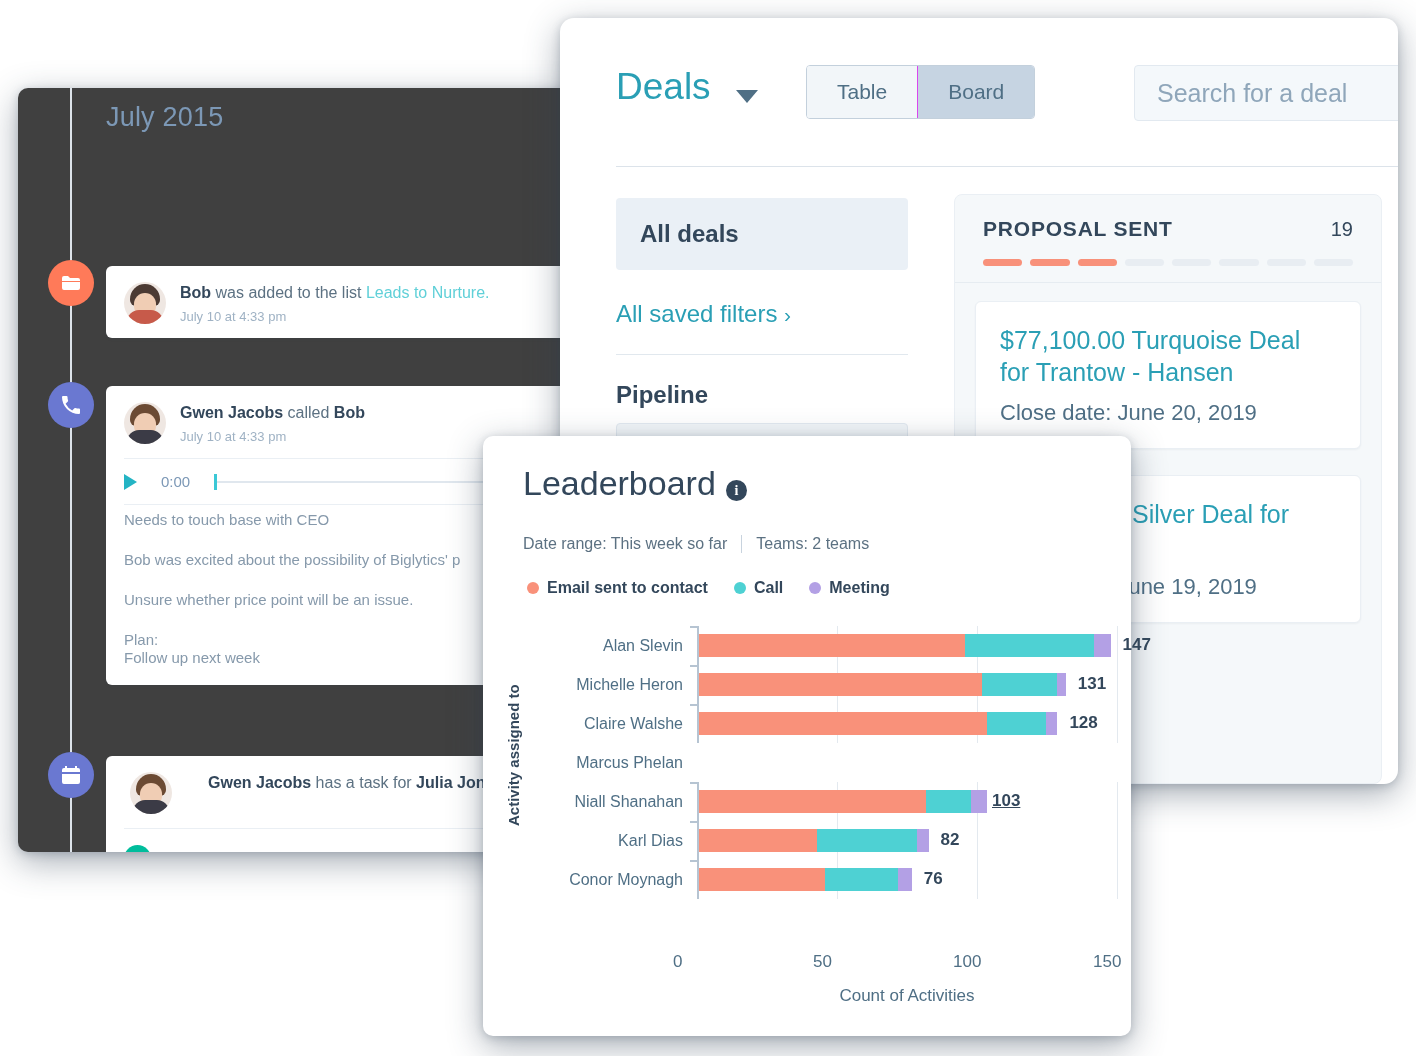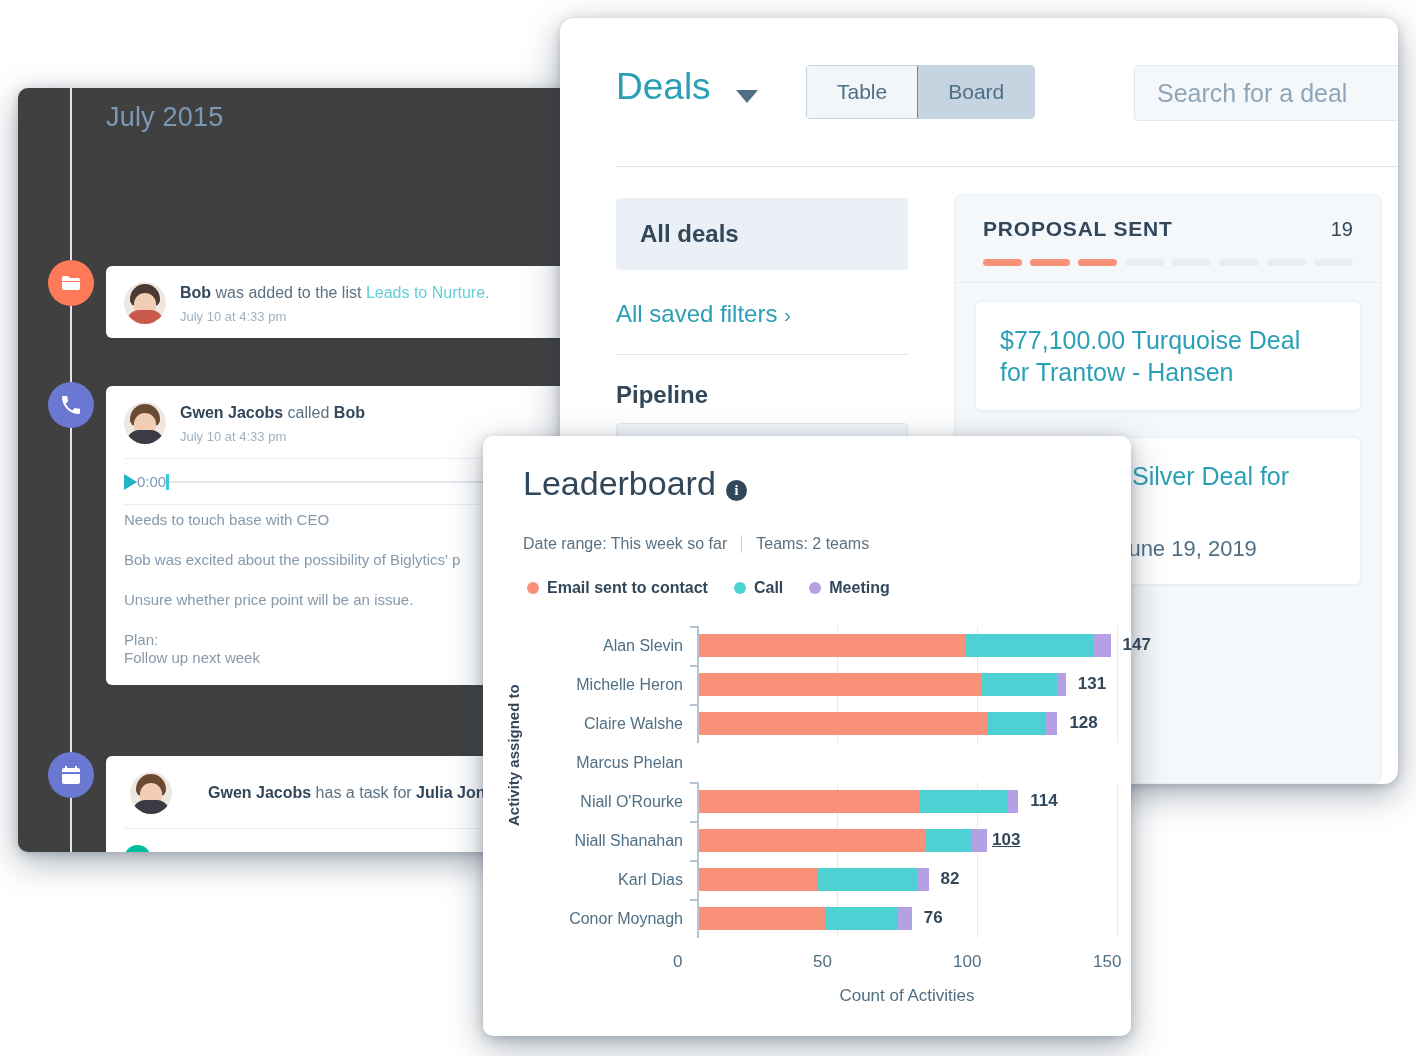--- a/index.html
+++ b/index.html
@@ -20,35 +20,35 @@
             border-radius:10px;overflow:hidden;}
   #timeline .rail{position:absolute;left:52px;top:0;bottom:0;width:2px;background:#dde3ea;}
   #tl-month{position:absolute;left:88px;top:14px;font-size:27px;color:#7c98b6;letter-spacing:.2px;}
 
   .tl-bullet{position:absolute;left:30px;width:46px;height:46px;border-radius:50%;
              display:flex;align-items:center;justify-content:center;}
   .tl-bullet svg{width:24px;height:24px;fill:#fff;}
 
   .tl-card{position:absolute;left:88px;background:#fff;border-radius:6px;
            box-shadow:0 1px 3px rgba(45,62,80,.13);}
-  .tl-head{display:flex;align-items:center;gap:14px;padding:16px 18px 14px 18px;}
+  .tl-head{display:flex;gap:14px;padding:16px 18px 14px 18px;}
   .avatar{width:42px;height:42px;border-radius:50%;flex:0 0 42px;overflow:hidden;
           background:#efe7e2;position:relative;}
   .avatar .hair{position:absolute;left:6px;top:2px;width:30px;height:22px;border-radius:15px 15px 6px 6px;}
   .avatar .face{position:absolute;left:10px;top:11px;width:22px;height:24px;border-radius:11px;background:#f0cdb4;}
   .avatar .body{position:absolute;left:3px;bottom:0;width:36px;height:14px;border-radius:12px 12px 0 0;}
   .tl-text{font-size:16px;line-height:1.35;}
   .tl-text .nm{font-weight:bold;color:#33475b;}
   .tl-text .mid{color:#5c7182;}
   .tl-link{color:#60d0d8;}
   .tl-time{font-size:13px;color:#9fb2c4;margin-top:5px;}
 
   .tl-sep{height:1px;background:#eaeff4;margin:0 18px;}
 
-  .player{display:flex;align-items:center;gap:0;padding:14px 18px;}
+  .player{display:flex;align-items:center;gap:24px;padding:14px 18px;}
   .play-tri{width:0;height:0;border-left:13px solid #24b4c4;border-top:8px solid transparent;border-bottom:8px solid transparent;}
   .ptime{font-size:15px;color:#7c98b6;}
   .ptrack{flex:1;height:2px;background:#e0e7ee;position:relative;}
   .ptrack:before{content:"";position:absolute;left:0;top:-7px;width:3px;height:16px;background:#3bc8d6;}
 
   .notes{padding:6px 18px 18px 18px;font-size:15px;color:#8699ab;line-height:1.2;}
   .notes p{margin:0 0 22px 0;}
   .notes p:last-child{margin-bottom:0;}
 
   .task-line{display:flex;align-items:center;gap:14px;padding:16px 18px;}
@@ -262,20 +262,21 @@
               <span></span>
               <span></span>
               <span></span>
               <span></span>
             </div>
         </div>
         <div id="col-head-rule"></div>
 
         <div class="deal-card">
           <div class="deal-name">$77,100.00 Turquoise Deal for Trantow - Hansen</div>
+          <div class="deal-date">Close date: June 20, 2019</div>
         </div>
         <div class="deal-card" style="margin-top:26px">
           <div class="deal-name">$66,400.00 Silver Deal for Ullrich</div>
           <div class="deal-date">Close date: June 19, 2019</div>
         </div>
       </div>
     </div>
   </div>
 
   <div class="card" id="leaderboard">
@@ -357,36 +358,20 @@
                 <i style="width: 58.8px; background: rgb(78, 209, 211);"></i>
                 <i style="width: 11.2px; background: rgb(179, 160, 229);"></i>
               </div>
               <div class="bval" style="left: 372.4px;">128</div>
             </div>
           </div>
           <div class="brow">
             <div class="blabel">Marcus Phelan</div>
           </div>
           <div class="brow">
-            <div class="blabel">Niall O'Rourke</div>
-            <div class="btrack">
-              <div class="grid" style="left: 140px;"></div>
-              <div class="grid" style="left: 280px;"></div>
-              <div class="grid" style="left: 420px;"></div>
-              <div class="axisline"></div>
-              <div class="tickmark" style="top: 0px;"></div>
-              <div class="bar" style="left: 2px;">
-                <i style="width: 221.2px; background: rgb(249, 145, 122);"></i>
-                <i style="width: 86.8px; background: rgb(78, 209, 211);"></i>
-                <i style="width: 11.2px; background: rgb(179, 160, 229);"></i>
-              </div>
-              <div class="bval" style="left: 333.2px;">114</div>
-            </div>
-          </div>
-          <div class="brow">
             <div class="blabel">Niall Shanahan</div>
             <div class="btrack">
               <div class="grid" style="left: 140px;"></div>
               <div class="grid" style="left: 280px;"></div>
               <div class="grid" style="left: 420px;"></div>
               <div class="axisline"></div>
               <div class="tickmark" style="top: 0px;"></div>
               <div class="bar" style="left: 2px;">
                 <i style="width: 226.8px; background: rgb(249, 145, 122);"></i>
                 <i style="width: 44.8px; background: rgb(78, 209, 211);"></i>

